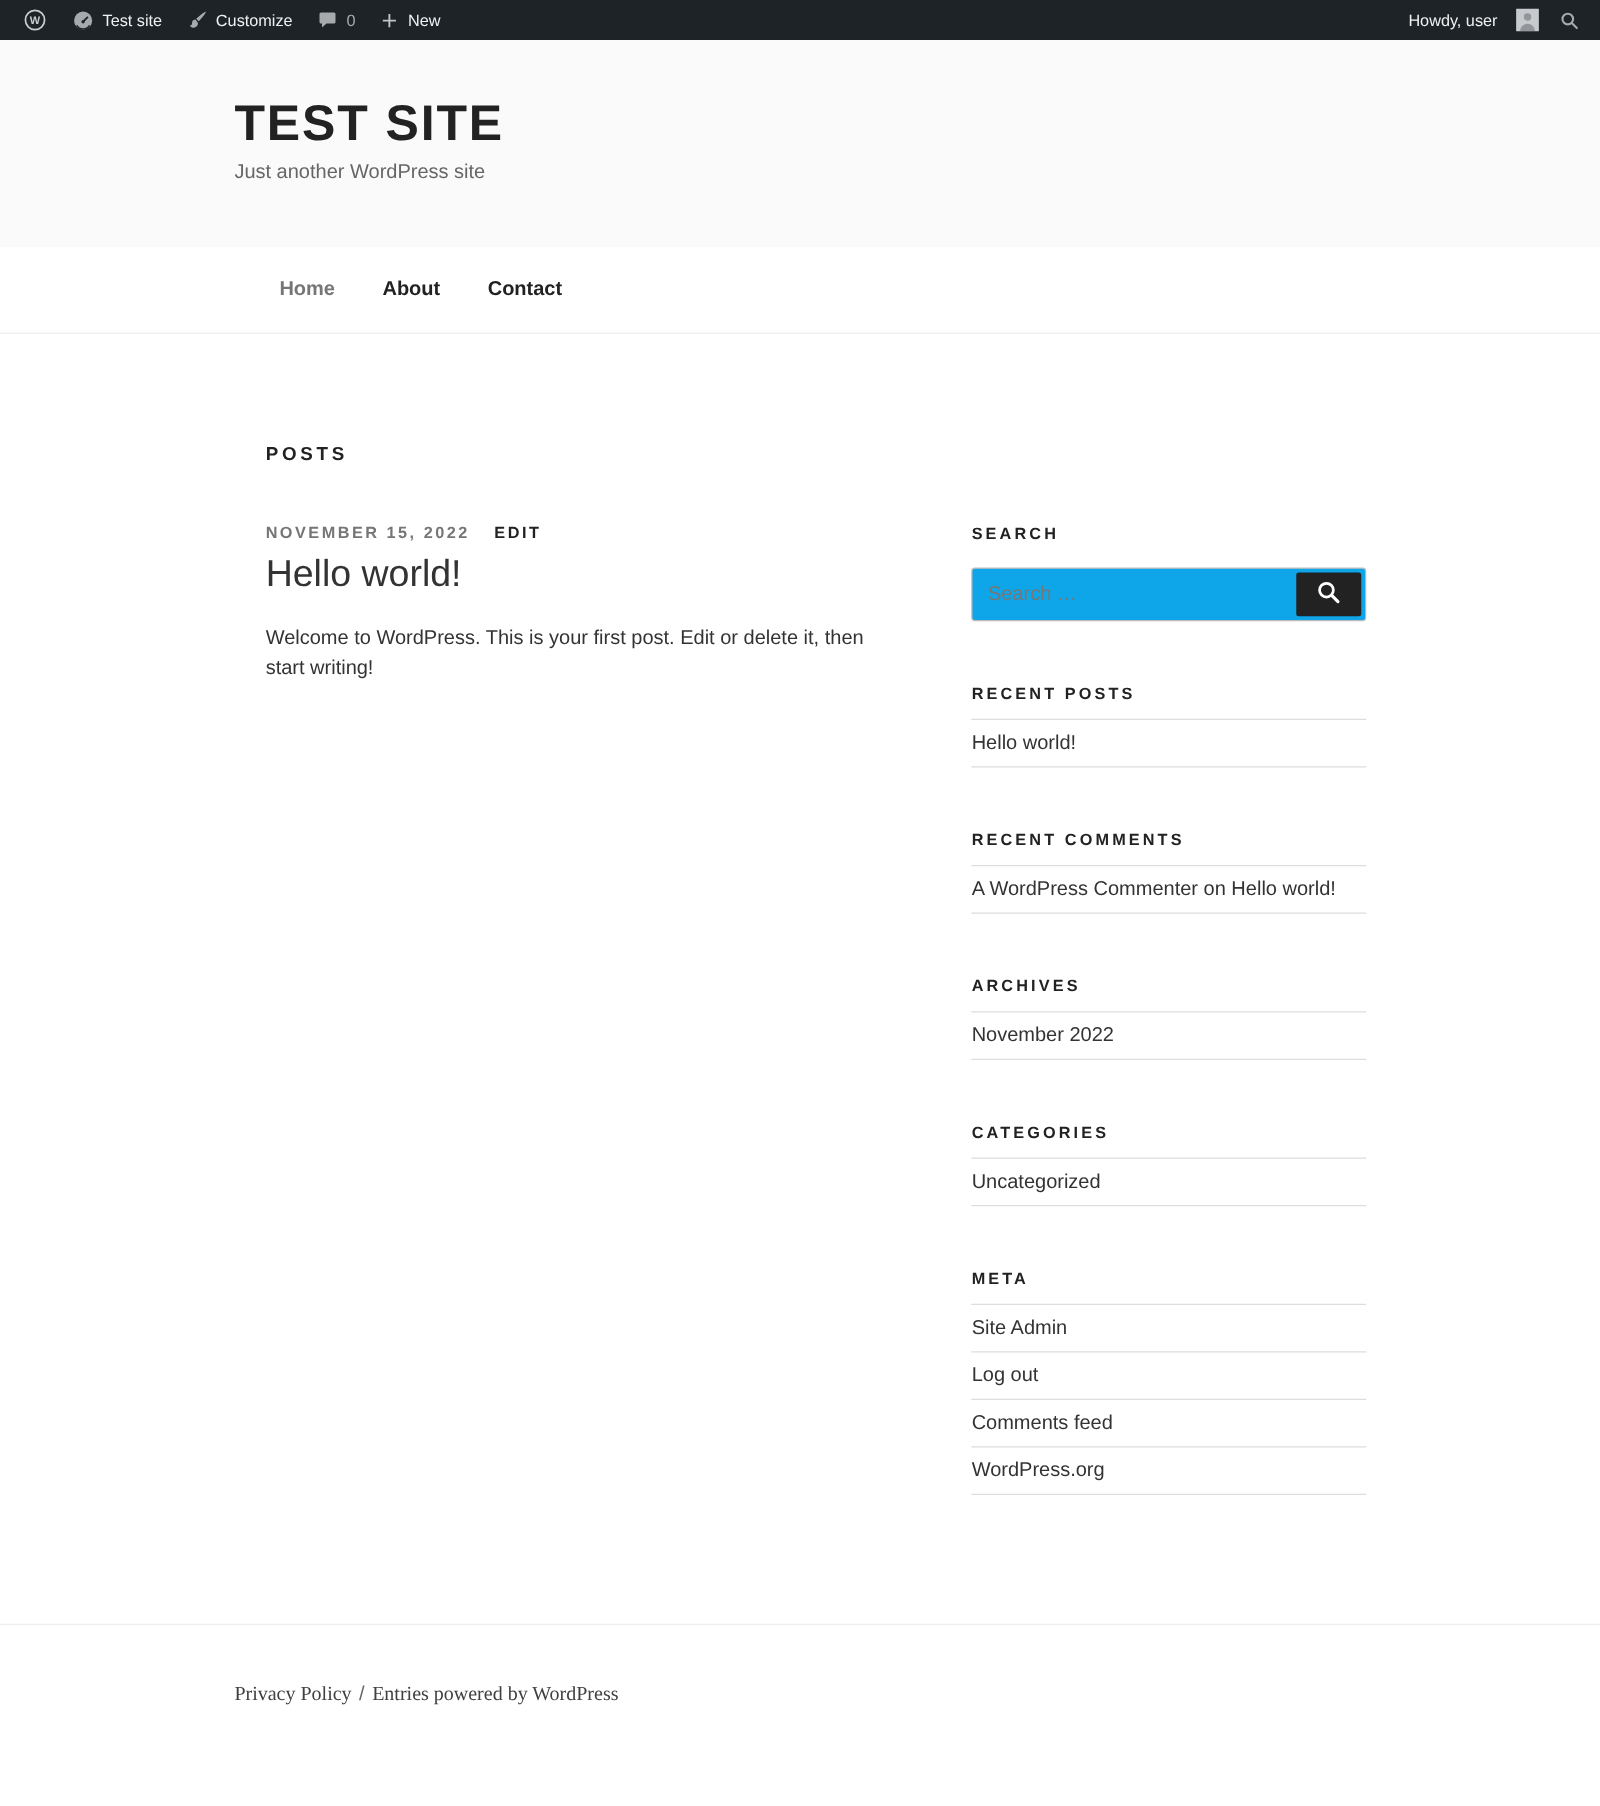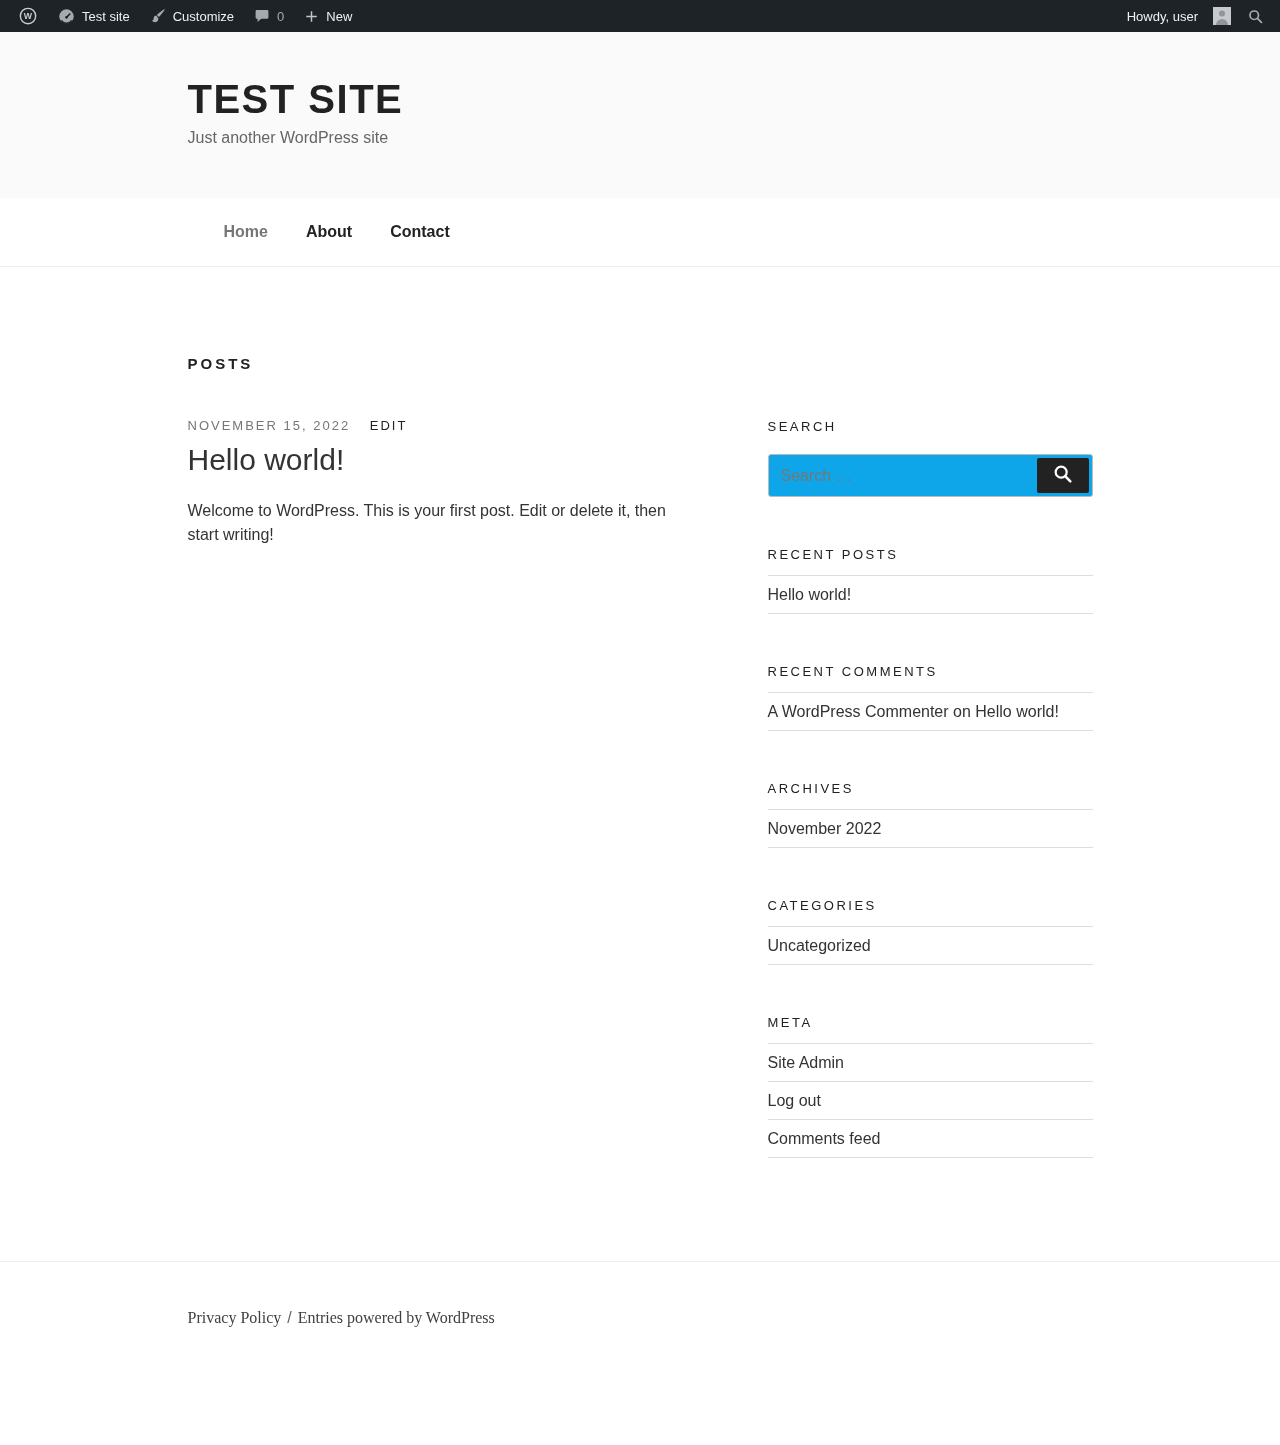--- a/index.html
+++ b/index.html
@@ -41,33 +41,33 @@
   .site-tagline { margin-top:7px; font-size:16px; color:#666; }
 
   
   .main-nav { background:#fff; border-bottom:1px solid #eeeeee; height:69px; display:flex; align-items:center; }
   .main-nav .inner { display:flex; gap:38px;padding-left:36px; }
   .nav-link { font-size:16px; font-weight:bold; color:#222; }
   .nav-link.current { color:#767676; }
 
   
   .columns { display:flex; align-items:flex-start; }
-  .main-col { width:503px; padding-top:88px; }
+  .main-col { width:503px; padding-top:88px;margin-left:25px; }
   .page-title { margin:0; font-size:15px; font-weight:bold; letter-spacing:3px; color:#222; }
   .post { margin-top:46px; }
-  .post-meta { font-size:13px; font-weight:normal; letter-spacing:2px; }
+  .post-meta { font-size:13px; font-weight:bold; letter-spacing:2px; }
   .post-date { color:#767676; }
   .edit-link { color:#222; margin-left:14px; }
   .post-title { margin:10px 0 0; font-size:30px; font-weight:400; color:#333; }
   .post-title a { color:#333; }
   .post-body { margin-top:22px; font-size:16px; line-height:1.5; color:#333; }
 
   
   .sidebar { width:325px; margin-left:77px; padding-top:152px; }
-  .widget-title { margin:0; font-size:13px; font-weight:normal; letter-spacing:2.5px; color:#222; }
+  .widget-title { margin:0; font-size:13px; font-weight:bold; letter-spacing:2.5px; color:#222; }
   .search-form {
     margin-top:20px; height:43px; display:flex; align-items:stretch;
     border:1px solid #bbb; border-radius:3px; background:#0ea5e9;
   }
   .search-input {
     flex:1; border:0; outline:none; background:transparent;
     font-family:"Liberation Sans", sans-serif;
     font-size:16px; color:#333; padding:0 12px; min-width:0;
   }
   .search-input::placeholder { color:#777; opacity:1; }
@@ -232,20 +232,21 @@
           <li><a href="#">Uncategorized</a></li>
         </ul>
       </section>
 
       <section class="widget">
         <h4 class="widget-title">META</h4>
         <ul>
           <li><a href="#">Site Admin</a></li>
           <li><a href="#">Log out</a></li>
           <li><a href="#">Comments feed</a></li>
+          <li><a href="#">WordPress.org</a></li>
         </ul>
       </section>
     </aside>
   </div>
 </div>
 
 <footer class="site-footer">
   <div class="inner">
     <a href="#">Privacy Policy</a><span class="footer-sep">/</span><a href="#">Entries powered by WordPress</a>
   </div>

